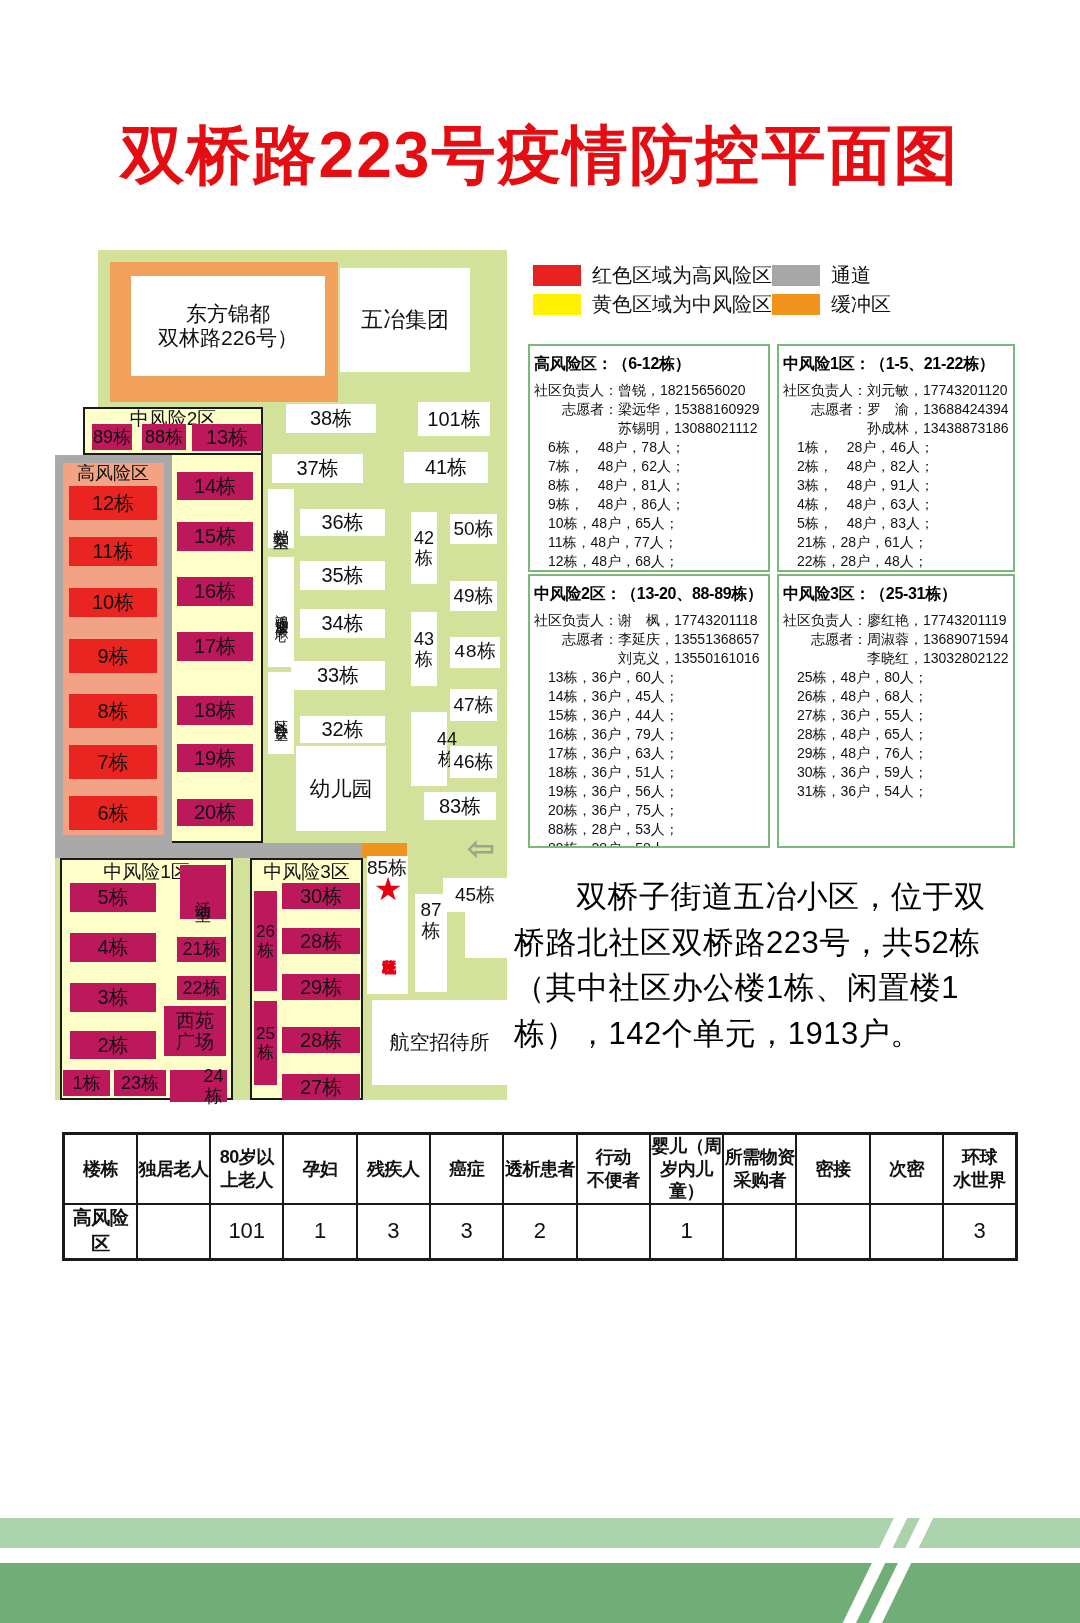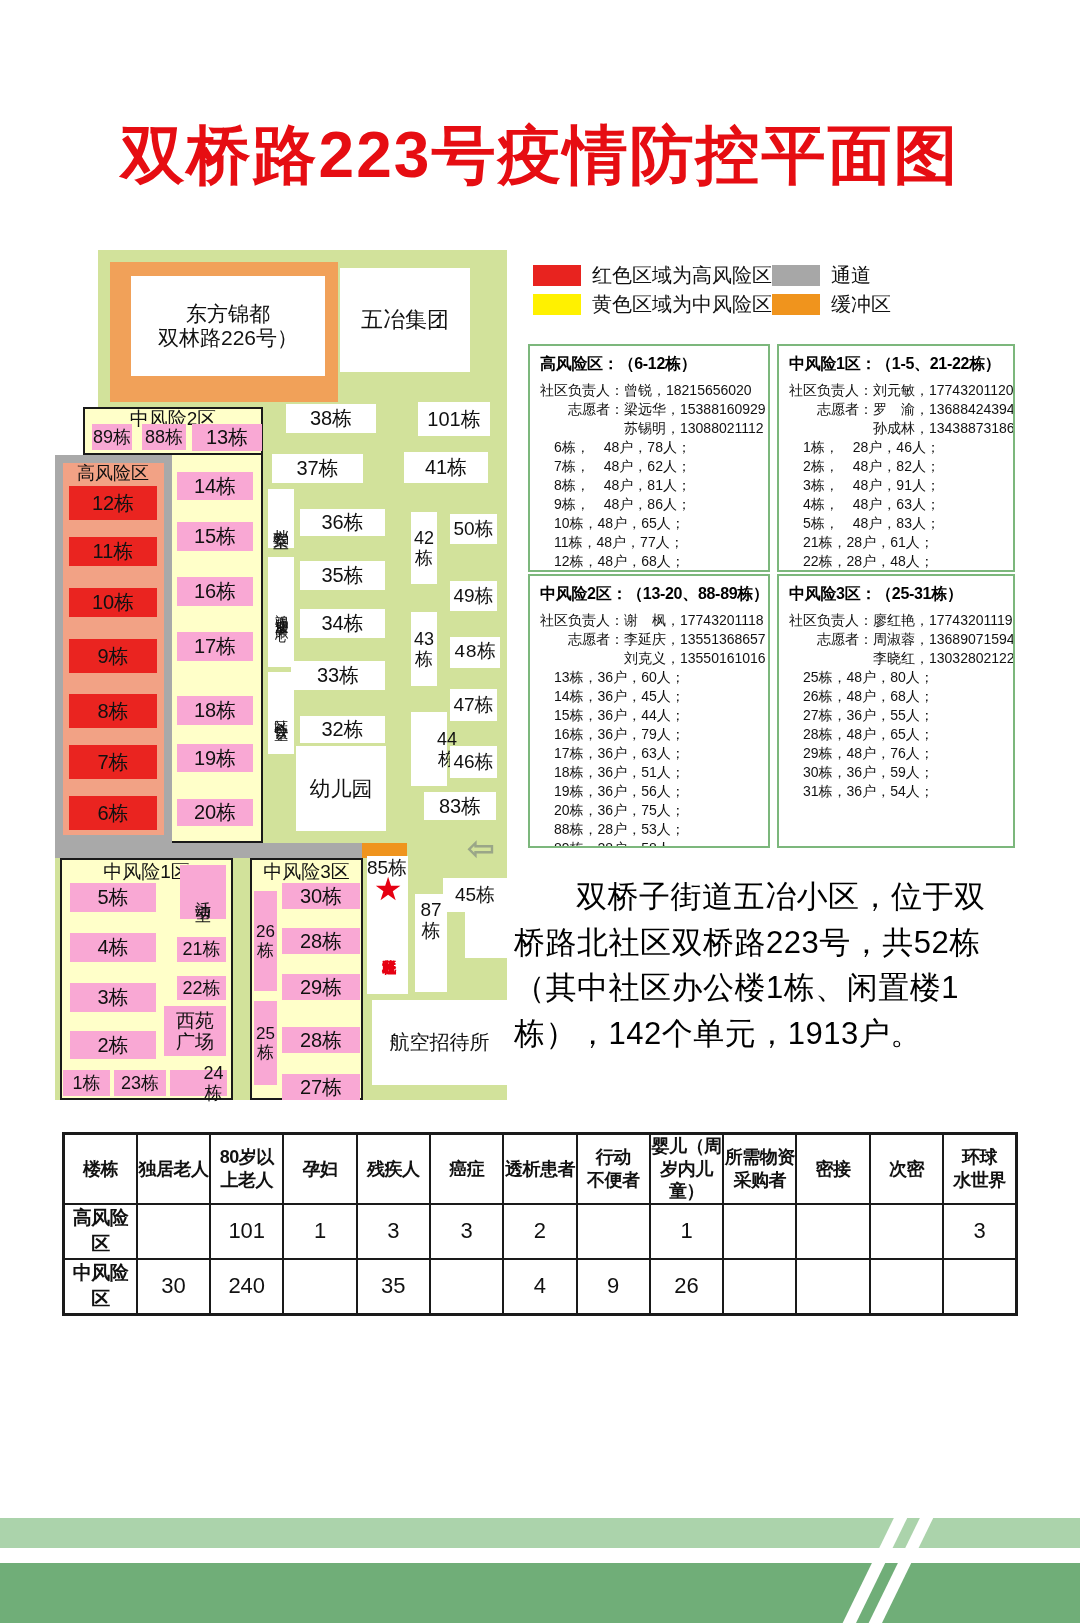--- a/index.html
+++ b/index.html
@@ -12,36 +12,36 @@
   
   .el{position:absolute;box-sizing:border-box;display:flex;align-items:center;justify-content:center;
       text-align:center;white-space:pre-line;line-height:1.12;color:#111;font-size:20px;}
   .green{background:#d2e29b;}
   .orangebuf{background:#f1a159;}
   .pale{background:#ffffc9;border:2px solid #1a1a1a;}
   .pink{background:#f2a285;border:8px solid #a9a9a9;}
   .grayband{background:#a9a9a9;}
   .orangeband{background:#ef941e;}
   .white{background:#ffffff;}
-  .yellow{background:#f9a8d4;}
+  .yellow{background:#be185d;}
   .red{background:#ea2420;}
   .labelbox{background:transparent;font-weight:500;}
   .vtext{writing-mode:vertical-rl;letter-spacing:2px;}
   .redV{writing-mode:vertical-rl;color:#e60012;font-weight:700;background:transparent;letter-spacing:0;}
   .star{background:transparent;color:#e60012;}
   .arrow{background:transparent;color:#9aa688;font-weight:700;}
 
   
   .legend-item{position:absolute;display:flex;align-items:center;}
   .legend-swatch{display:inline-block;width:48px;height:21px;margin-right:11px;}
   .legend-label{font-size:20px;color:#111;}
 
   
   .ib{position:absolute;border:2px solid #7cb77c;box-sizing:border-box;
-      padding:8px 2px 4px 10px;background:#fff;overflow:hidden;}
+      padding:8px 2px 4px 4px;background:#fff;overflow:hidden;}
   .ib-title{font-weight:700;font-size:16px;margin-bottom:6px;white-space:nowrap;color:#000;letter-spacing:-0.3px;}
   .ib-ln{font-size:14px;line-height:19px;white-space:nowrap;color:#111;}
 
   
   .desc{position:absolute;left:514px;top:874px;width:502px;font-size:31px;line-height:1.47;
         color:#000;text-indent:2em;letter-spacing:.5px;}
 
   
   .stats{position:absolute;left:62px;top:1132px;width:956px;border-collapse:collapse;
          table-layout:fixed;border:3px solid #1a1a1a;}
@@ -128,21 +128,21 @@
       <div class="el yellow vtext" style="left: 180px; top: 865px; width: 46px; height: 54px; font-size: 16px;">活动室</div>
       <div class="el yellow" style="left: 70px; top: 933px; width: 86px; height: 29px;">4栋</div>
       <div class="el yellow" style="left: 177px; top: 937px; width: 49px; height: 25px; font-size: 18px;">21栋</div>
       <div class="el yellow" style="left: 70px; top: 983px; width: 86px; height: 29px;">3栋</div>
       <div class="el yellow" style="left: 177px; top: 976px; width: 49px; height: 24px; font-size: 18px;">22栋</div>
       <div class="el yellow" style="left: 164px; top: 1006px; width: 62px; height: 50px; font-size: 19px;">西苑
 广场</div>
       <div class="el yellow" style="left: 70px; top: 1031px; width: 86px; height: 28px;">2栋</div>
       <div class="el yellow" style="left: 63px; top: 1070px; width: 47px; height: 26px; font-size: 18px;">1栋</div>
       <div class="el yellow" style="left: 114px; top: 1070px; width: 52px; height: 26px; font-size: 18px;">23栋</div>
-      <div class="el yellow" style="left: 170px; top: 1070px; width: 57px; height: 26px; font-size: 18px; padding-left: 30px;">24栋</div>
+      <div class="el yellow" style="left: 170px; top: 1070px; width: 57px; height: 32px; font-size: 18px; padding-left: 30px;">24栋</div>
       <div class="el labelbox" style="left: 250px; top: 862px; width: 113px; height: 20px; font-size: 19px;">中风险3区</div>
       <div class="el yellow" style="left: 282px; top: 883px; width: 78px; height: 26px;">30栋</div>
       <div class="el yellow" style="left: 254px; top: 891px; width: 23px; height: 100px; font-size: 17px;">26
 栋</div>
       <div class="el yellow" style="left: 282px; top: 928px; width: 78px; height: 26px;">28栋</div>
       <div class="el yellow" style="left: 282px; top: 974px; width: 78px; height: 26px;">29栋</div>
       <div class="el yellow" style="left: 254px; top: 1001px; width: 23px; height: 84px; font-size: 17px;">25
 栋</div>
       <div class="el yellow" style="left: 282px; top: 1027px; width: 78px; height: 26px;">28栋</div>
       <div class="el yellow" style="left: 282px; top: 1074px; width: 78px; height: 26px;">27栋</div>
@@ -265,35 +265,20 @@
           <td>3</td>
           <td>3</td>
           <td>2</td>
           <td></td>
           <td>1</td>
           <td></td>
           <td></td>
           <td></td>
           <td>3</td>
         </tr>
-        <tr>
-          <td class="rowlabel">中风险区</td>
-          <td>30</td>
-          <td>240</td>
-          <td></td>
-          <td>35</td>
-          <td></td>
-          <td>4</td>
-          <td>9</td>
-          <td>26</td>
-          <td></td>
-          <td></td>
-          <td></td>
-          <td></td>
-        </tr>
       </tbody>
   </table>
 
   <div class="footer">
     <div class="band-light"></div>
     <div class="band-dark"></div>
     <div class="stripe" style="left:866px;"></div>
     <div class="stripe" style="left:892px;"></div>
   </div>
 </div>

